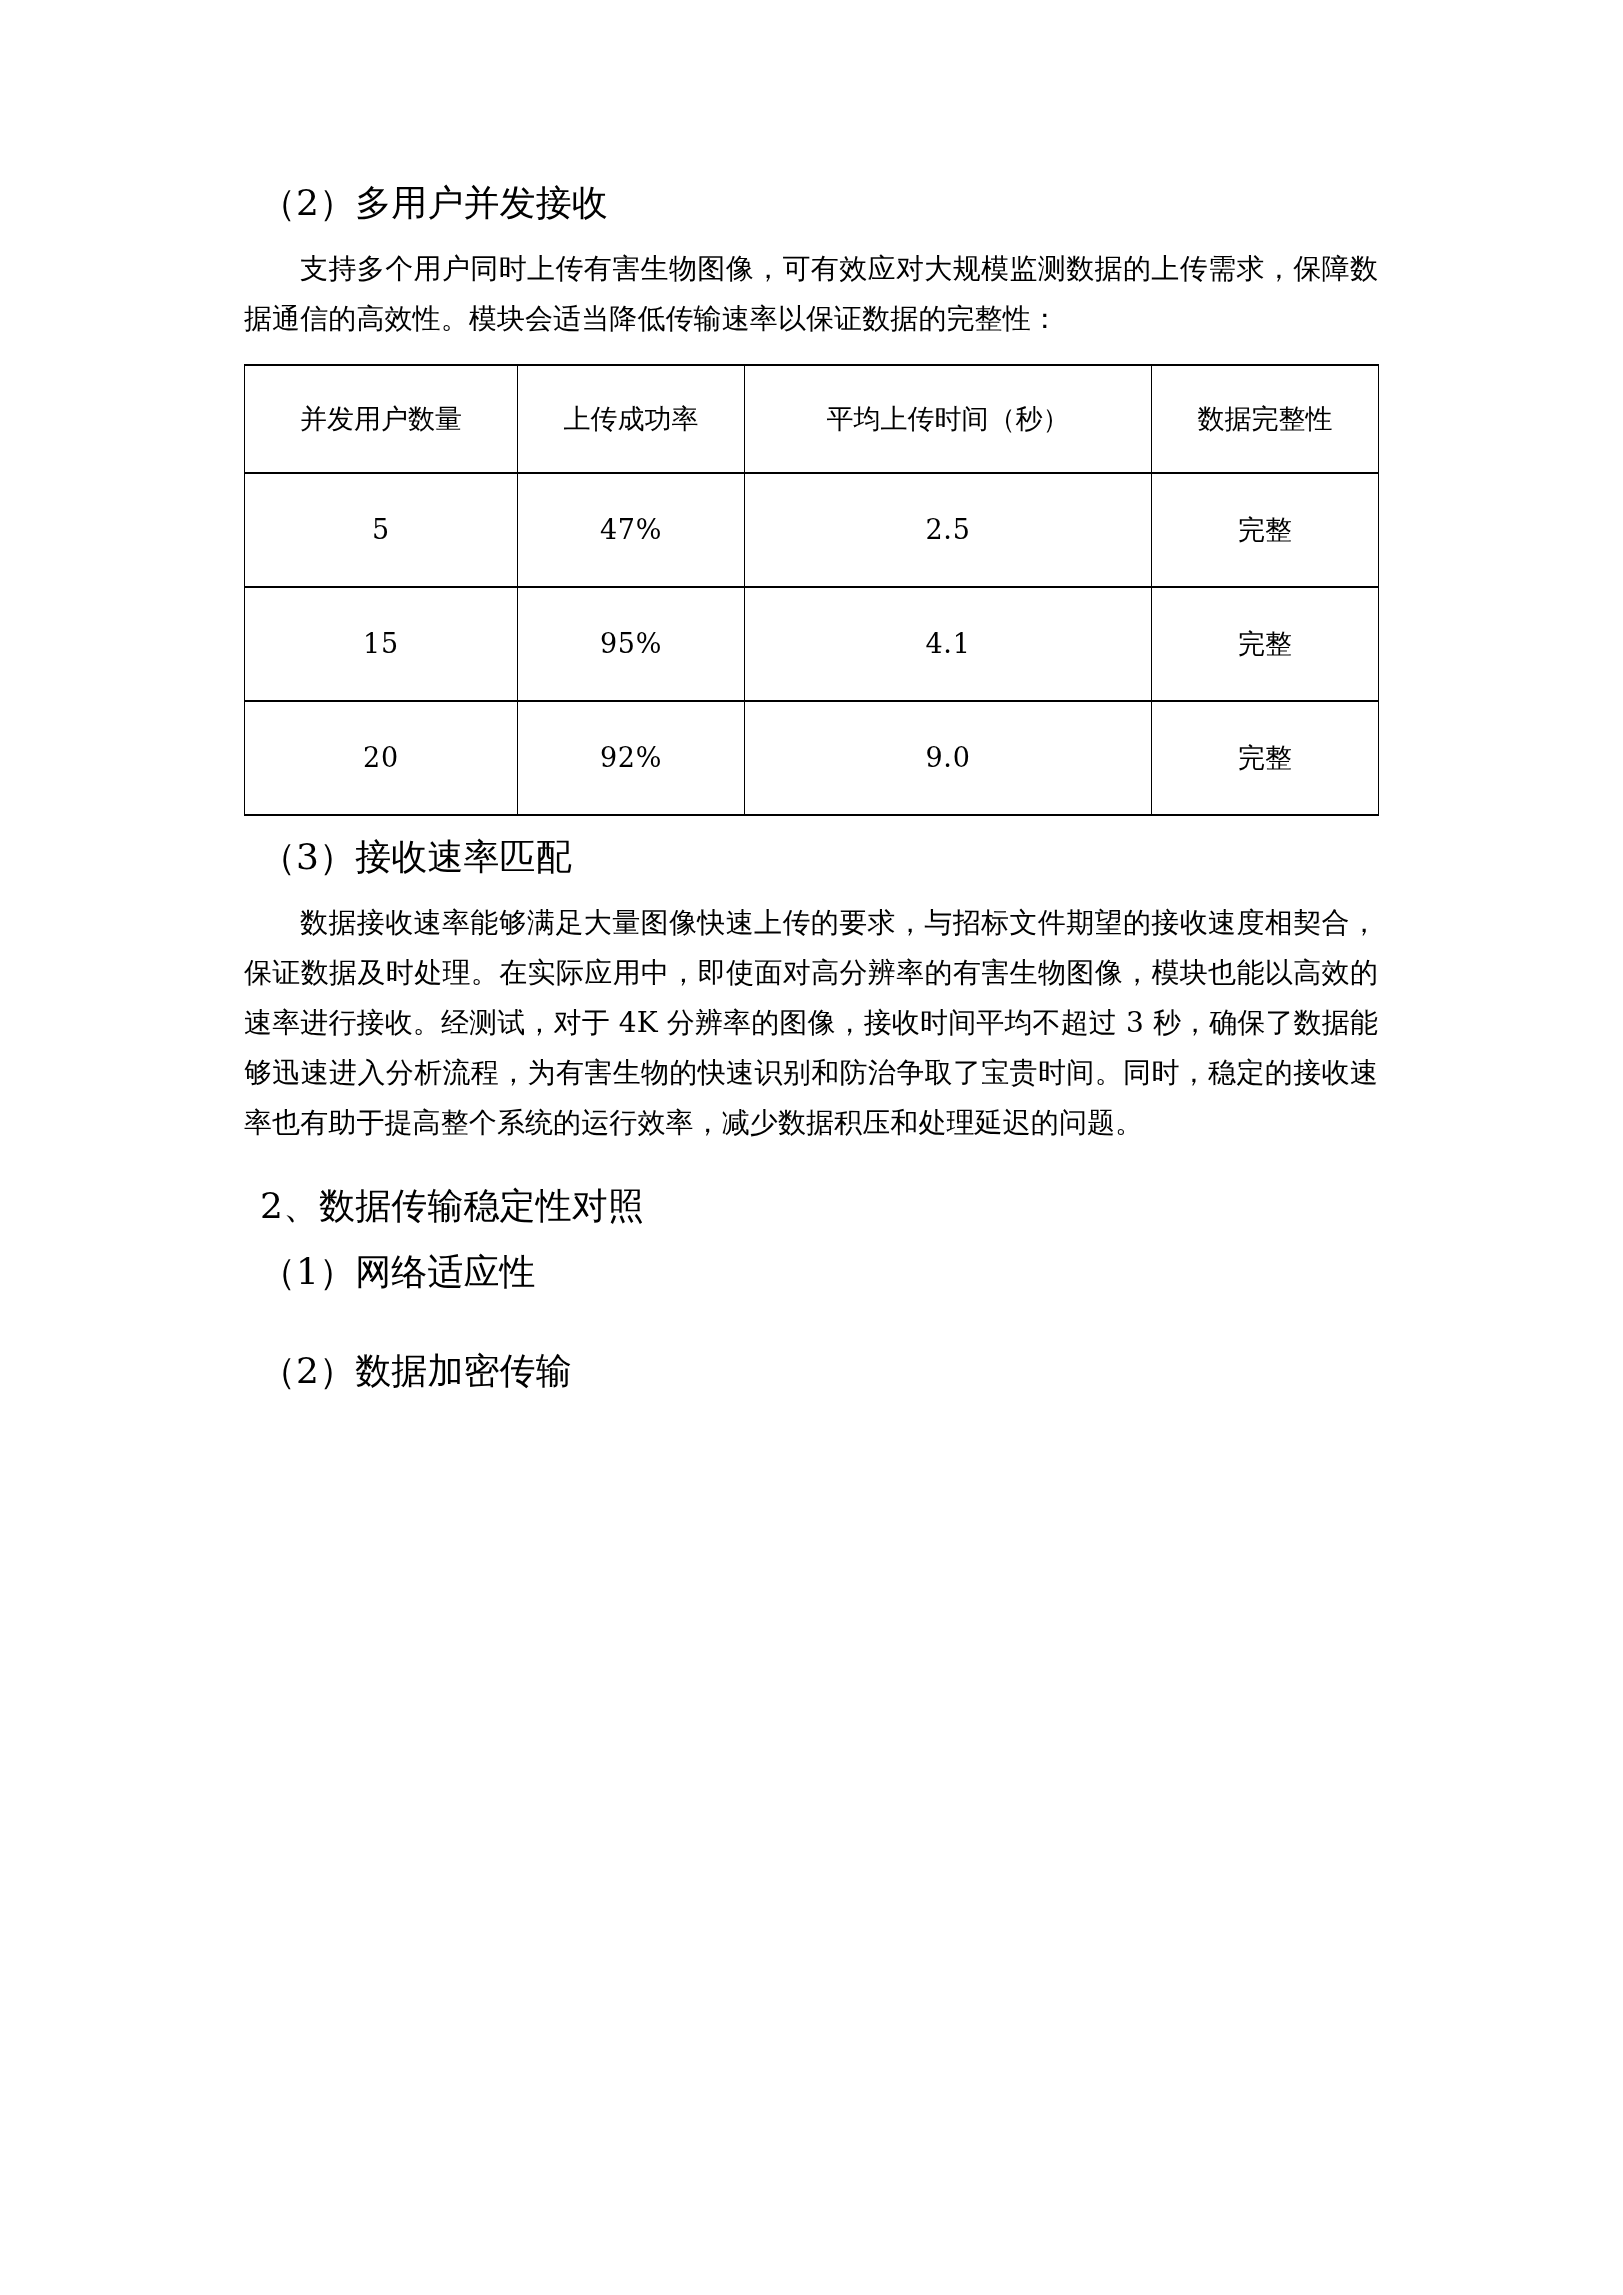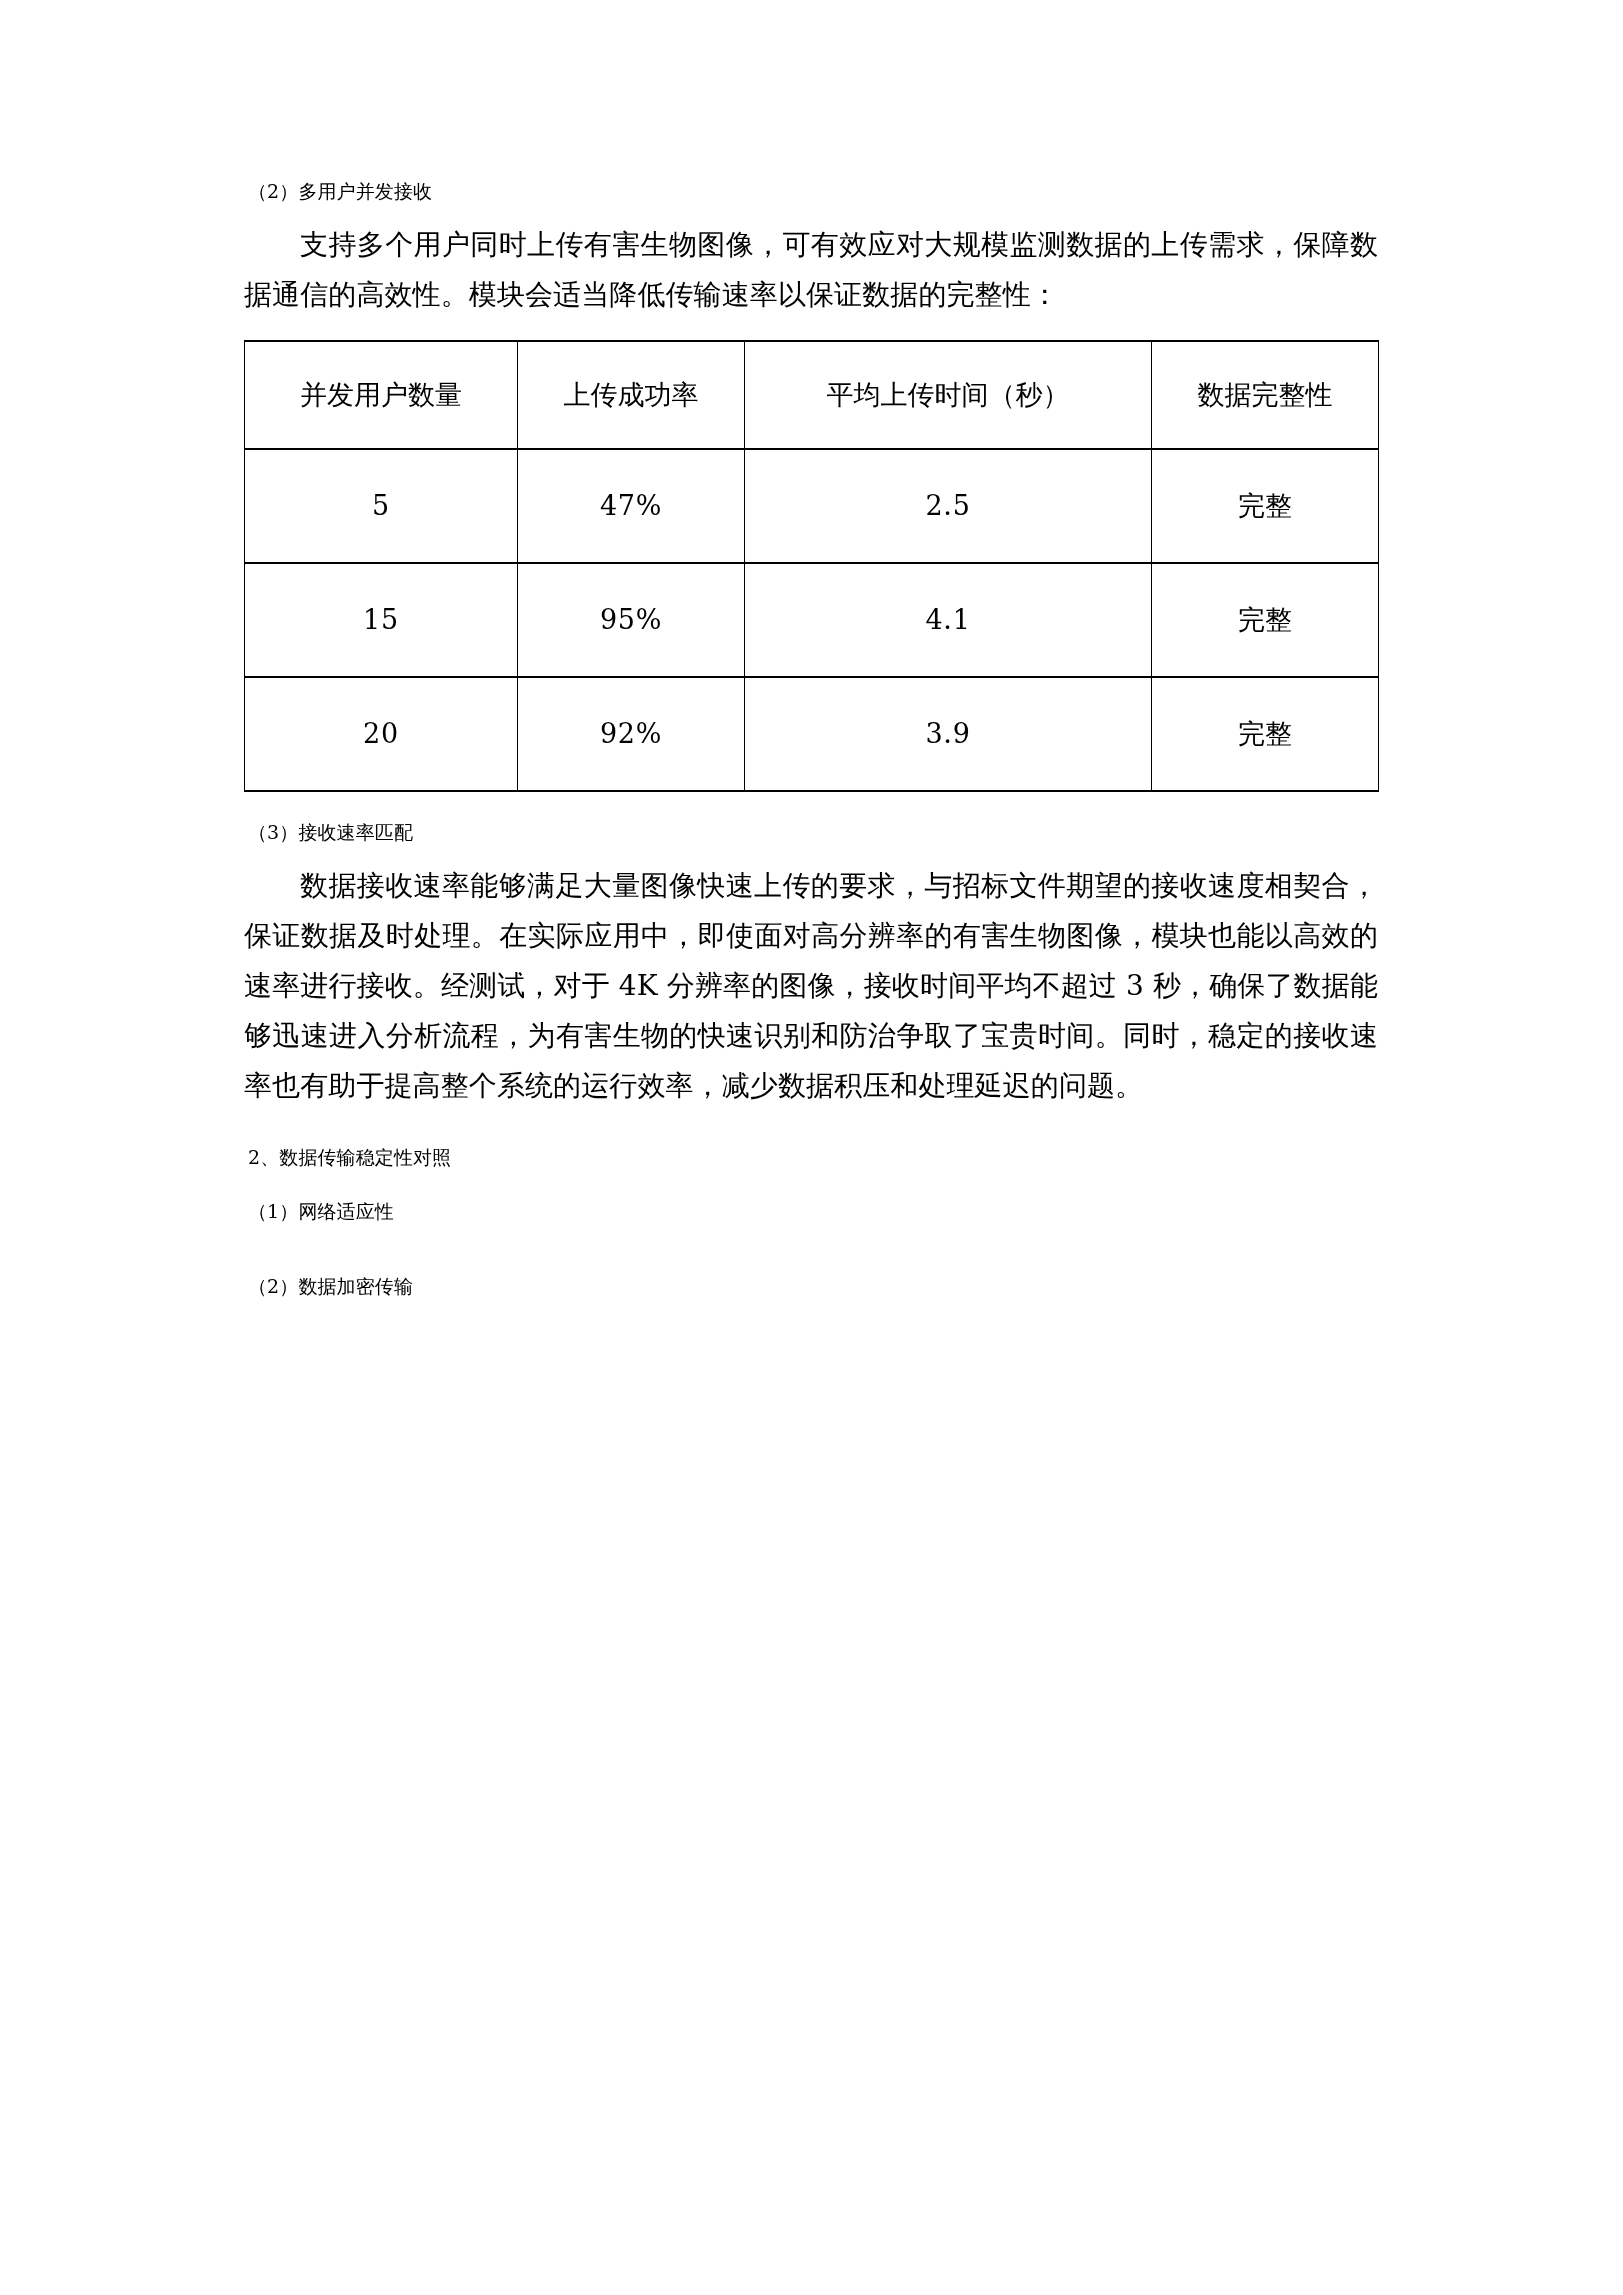--- a/index.html
+++ b/index.html
@@ -36,23 +36,23 @@
   .p {
     font-size: 28px;
     line-height: 50px;
     text-align: justify;
     text-justify: inter-ideograph;
     margin: 0;
     letter-spacing: 0.1px;
   }
 
   .p-heading {
-    font-size: 19px;
+    font-size: 36px;
     line-height: 50px;
-    margin: 4px;
+    margin: 16px;
     text-align: left;
     white-space: nowrap;
   }
 
   .p-body {
     text-indent: 56px;
   }
   .gap-md { height: 17px; }
 
   
@@ -131,21 +131,21 @@
           </tr>
           <tr>
             <td class="num">15</td>
             <td class="num">95%</td>
             <td class="num">4.1</td>
             <td>完整</td>
           </tr>
           <tr>
             <td class="num">20</td>
             <td class="num">92%</td>
-            <td class="num">3.9</td>
+            <td class="num">9.0</td>
             <td>完整</td>
           </tr>
         </tbody>
       </table>
     </div>
 
     <div class="p p-heading">（3）接收速率匹配</div>
 
     <div class="p p-body">数据接收速率能够满足大量图像快速上传的要求，与招标文件期望的接收速度相契合，保证数据及时处理。在实际应用中，即使面对高分辨率的有害生物图像，模块也能以高效的速率进行接收。经测试，对于 4K 分辨率的图像，接收时间平均不超过 3 秒，确保了数据能够迅速进入分析流程，为有害生物的快速识别和防治争取了宝贵时间。同时，稳定的接收速率也有助于提高整个系统的运行效率，减少数据积压和处理延迟的问题。</div>
 

